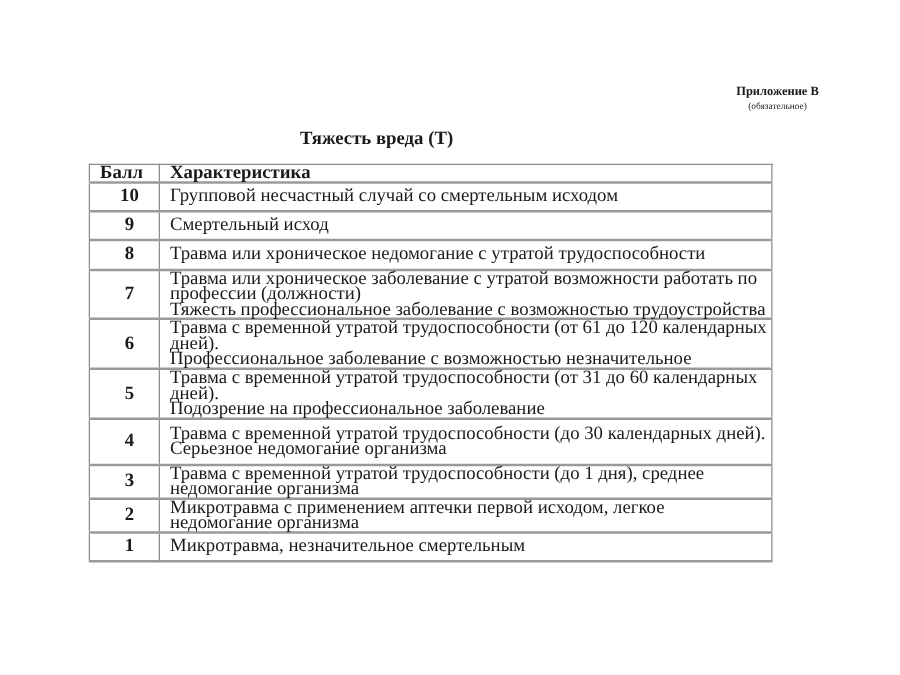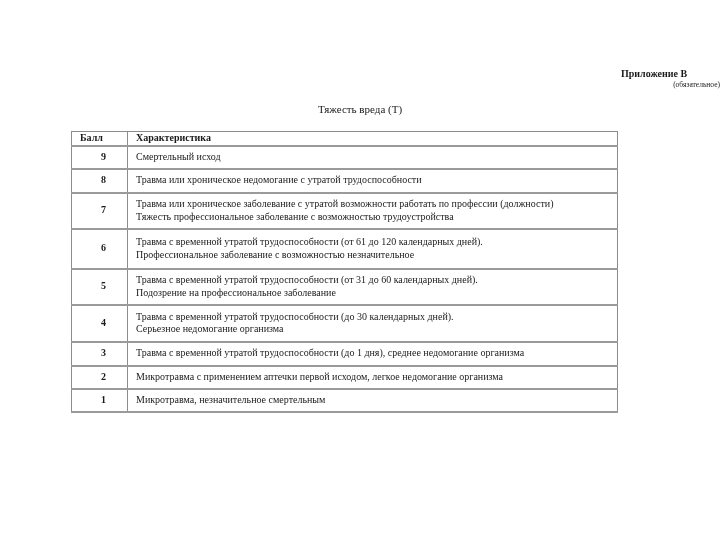--- a/index.html
+++ b/index.html
@@ -11,50 +11,49 @@
       width: 720px;
       height: 540px;
       position: relative;
       overflow: hidden;
       font-family: "Liberation Serif", "DejaVu Serif", serif;
       color: #1a1a1a;
     }
     .appendix {
       position: absolute;
       top: 68px;
-      left: 588px;
+      left: 556px;
       width: 132px;
       text-align: center;
     }
     .appendix-title {
       font-size: 10px;
       font-weight: bold;
       line-height: 12px;
     }
     .appendix-sub {
       font-size: 7.5px;
       line-height: 10px;
-      text-align: right;
     }
     .doc-title {
       position: absolute;
       top: 103px;
       left: 240px;
       width: 240px;
-      text-align: center;
-      font-size: 11px;
-      font-weight: normal;
+      text-align: left;
+      font-size: 15px;
+      font-weight: bold;
     }
     table.severity {
       position: absolute;
       top: 131px;
       left: 71px;
       width: 547px;
       border-collapse: collapse;
-      font-size: 10px;
+      font-size: 15px;
       line-height: 12.5px;
     }
     table.severity th,
     table.severity td {
       border: 1px solid #8c8c8c;
       padding: 0 0 0 8px;
       vertical-align: middle;
     }
     table.severity tr {
       border-bottom: 2px solid #9a9a9a;
@@ -99,20 +98,26 @@
 <div class="doc-title">Тяжесть вреда (Т)</div>
 
 <table class="severity">
   <thead>
     <tr>
       <th class="col-score">Балл</th>
       <th class="col-desc">Характеристика</th>
     </tr>
   </thead>
   <tbody>
+    <tr class="h1">
+      <td class="score">10</td>
+      <td class="desc">
+        <span class="line">Групповой несчастный случай со смертельным исходом</span>
+      </td>
+    </tr>
     <tr class="h2">
       <td class="score">9</td>
       <td class="desc">
         <span class="line">Смертельный исход</span>
       </td>
     </tr>
     <tr class="h3">
       <td class="score">8</td>
       <td class="desc">
         <span class="line">Травма или хроническое недомогание с утратой трудоспособности</span>

